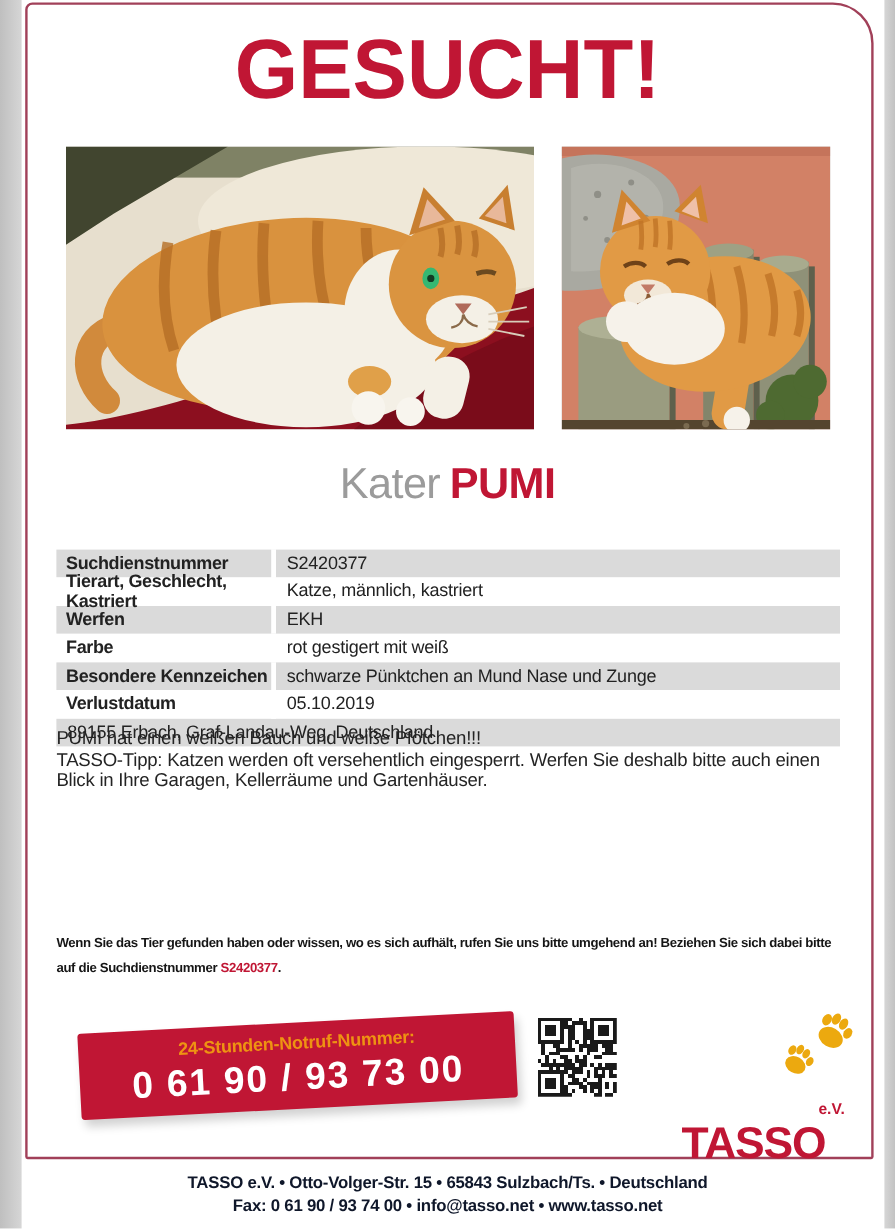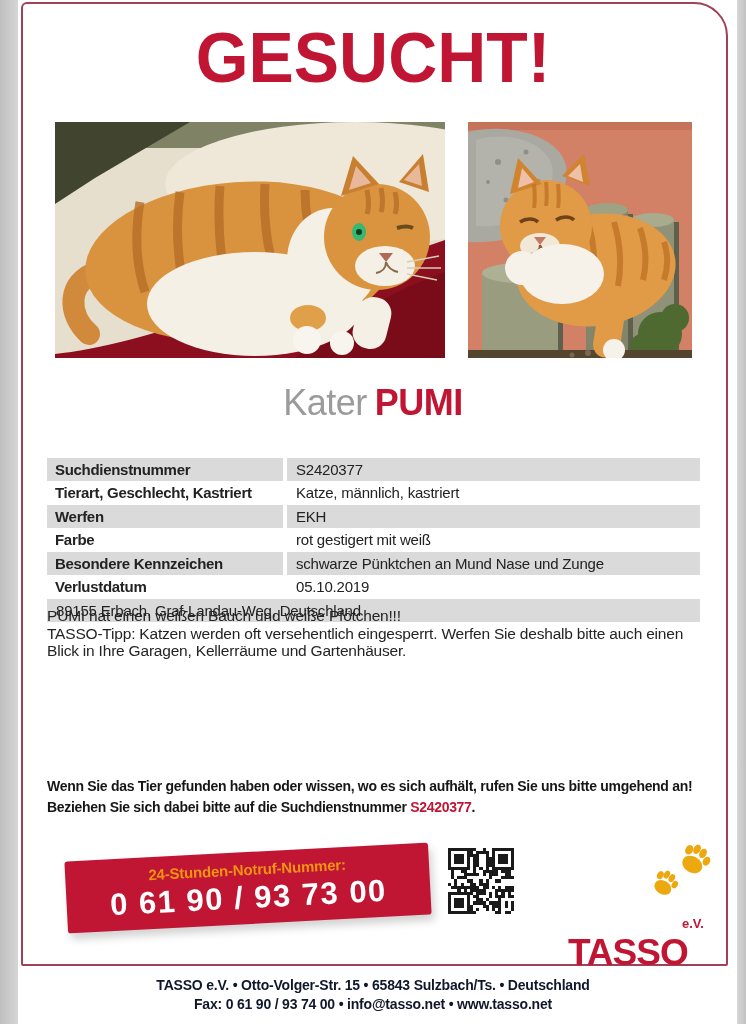--- a/index.html
+++ b/index.html
@@ -29,34 +29,34 @@
   .pet-name{
     position:absolute;left:0;right:0;top:382px;text-align:center;
     font-size:36px;letter-spacing:-0.5px;
   }
   .pet-name .type{color:#9B9B9B;font-weight:400;}
   .pet-name .name{color:var(--brand-red,#C01634);font-weight:700;margin-left:8px;}
   .spec-table{position:absolute;left:47px;top:434px;width:653px;}
   .spec-row{display:flex;height:23.5px;align-items:center;}
   .spec-row.stripe{background:var(--table-stripe,#DADADA);}
   .spec-label{
-    width:240px;padding-left:8px;font-weight:700;font-size:15px;color:#222;
+    width:183px;padding-left:8px;font-weight:700;font-size:15px;color:#222;
     letter-spacing:-0.3px;border-right:4px solid #fff;height:100%;
     display:flex;align-items:center;box-sizing:border-box;
   }
   .spec-value{
     flex:1;padding-left:9px;font-size:15px;color:#222;letter-spacing:-0.2px;
   }
   .notes{
     position:absolute;left:47px;top:607px;width:658px;
     font-size:15.5px;color:#242424;line-height:17.5px;letter-spacing:-0.2px;
   }
   .cta{
     position:absolute;left:47px;top:776px;width:660px;
-    font-size:14px;font-weight:700;color:#161616;line-height:21px;letter-spacing:-0.3px;
+    font-size:11px;font-weight:700;color:#161616;line-height:21px;letter-spacing:-0.3px;
   }
   .cta .cta-number{color:var(--brand-red,#C01634);}
   .hotline{
     position:absolute;left:66px;top:852px;width:364px;height:72px;
     background:var(--brand-red,#C01634);border-radius:3px;
     transform:rotate(-3deg);transform-origin:center;
     box-shadow:3px 6px 8px rgba(0,0,0,0.18);
     text-align:center;color:#fff;
   }
   .hotline-label{

